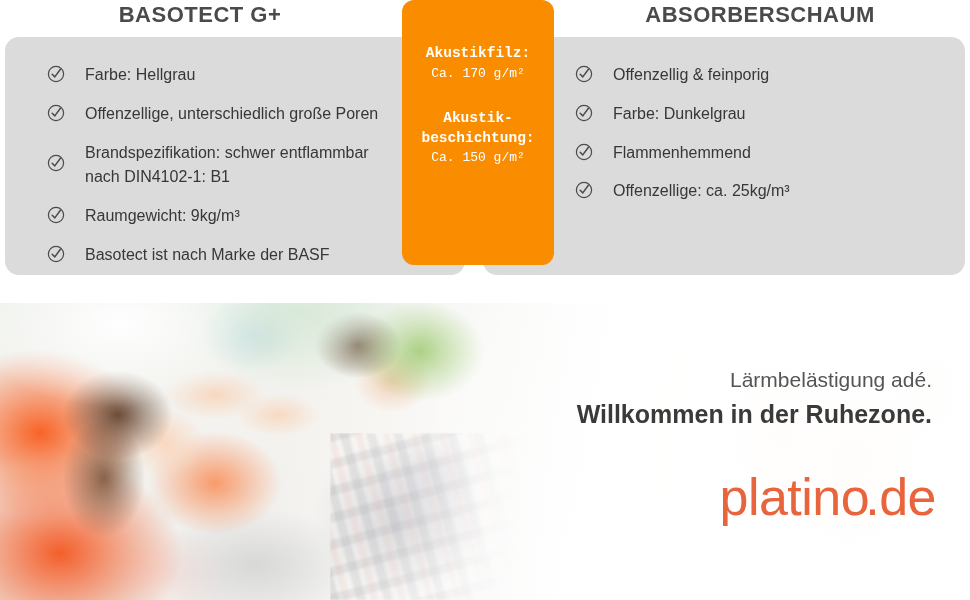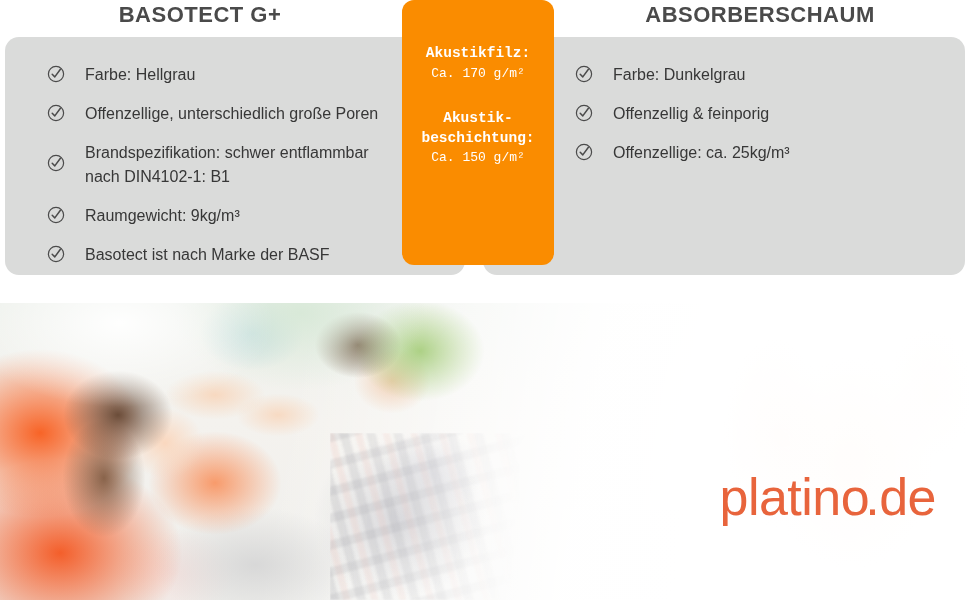--- a/index.html
+++ b/index.html
@@ -283,33 +283,42 @@
     <div class="spec-card" id="card-right">
       <div class="spec-list">
 
         <div class="spec-row">
           <span class="check-icon">
             <svg width="18" height="18" viewBox="0 0 18 18">
               <circle cx="9" cy="9" r="7.6" fill="none" stroke="#4a4a4a" stroke-width="1.2"></circle>
               <path d="M5.2 9.3 L7.8 11.9 L13.4 4.3" fill="none" stroke="#4a4a4a" stroke-width="1.5" stroke-linecap="round" stroke-linejoin="round"></path>
             </svg>
           </span>
+          <span class="spec-text">Offenzellig &amp; feinporig</span>
+        </div>
+
+        <div class="spec-row">
+          <span class="check-icon">
+            <svg width="18" height="18" viewBox="0 0 18 18">
+              <circle cx="9" cy="9" r="7.6" fill="none" stroke="#4a4a4a" stroke-width="1.2"></circle>
+              <path d="M5.2 9.3 L7.8 11.9 L13.4 4.3" fill="none" stroke="#4a4a4a" stroke-width="1.5" stroke-linecap="round" stroke-linejoin="round"></path>
+            </svg>
+          </span>
           <span class="spec-text">Farbe: Dunkelgrau</span>
         </div>
 
         <div class="spec-row">
           <span class="check-icon">
             <svg width="18" height="18" viewBox="0 0 18 18">
               <circle cx="9" cy="9" r="7.6" fill="none" stroke="#4a4a4a" stroke-width="1.2"></circle>
               <path d="M5.2 9.3 L7.8 11.9 L13.4 4.3" fill="none" stroke="#4a4a4a" stroke-width="1.5" stroke-linecap="round" stroke-linejoin="round"></path>
             </svg>
           </span>
-          <span class="spec-text">Offenzellig &amp; feinporig</span>
-        </div>
-
+          <span class="spec-text">Flammenhemmend</span>
+        </div>
 
         <div class="spec-row">
           <span class="check-icon">
             <svg width="18" height="18" viewBox="0 0 18 18">
               <circle cx="9" cy="9" r="7.6" fill="none" stroke="#4a4a4a" stroke-width="1.2"></circle>
               <path d="M5.2 9.3 L7.8 11.9 L13.4 4.3" fill="none" stroke="#4a4a4a" stroke-width="1.5" stroke-linecap="round" stroke-linejoin="round"></path>
             </svg>
           </span>
           <span class="spec-text">Offenzellige: ca. 25kg/m³</span>
         </div>
@@ -329,20 +338,24 @@
     </div>
 
   </section>
 
   <section id="hero">
     <div id="photo"></div>
     <div id="plaid"></div>
     <div id="ghost"></div>
     <div id="hero-fade"></div>
 
+    <div id="hero-text">
+      <div id="tagline-1">Lärmbelästigung adé.</div>
+      <div id="tagline-2">Willkommen in der Ruhezone.</div>
+    </div>
 
     <div id="logo">
       <span class="logo-word">platino</span>
 
 
       <span class="logo-word" id="logo-tld">.de</span>
     </div>
   </section>
 
 </div>

